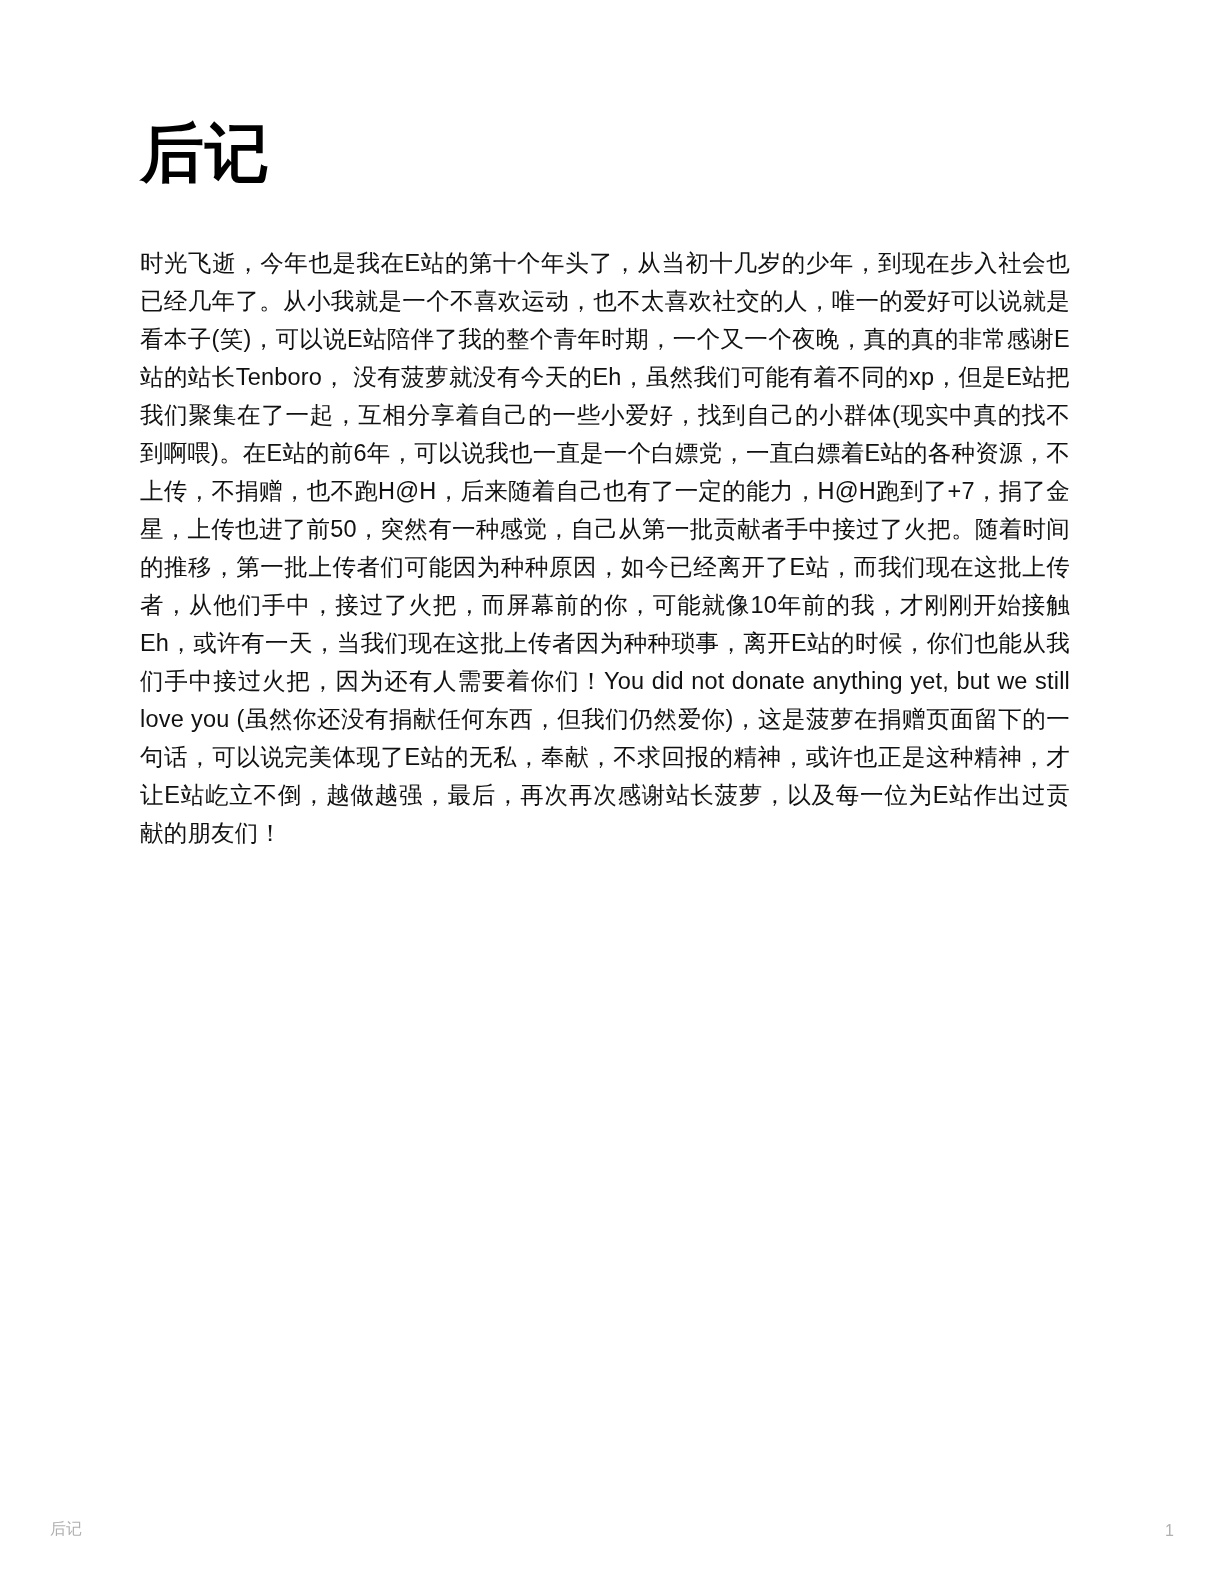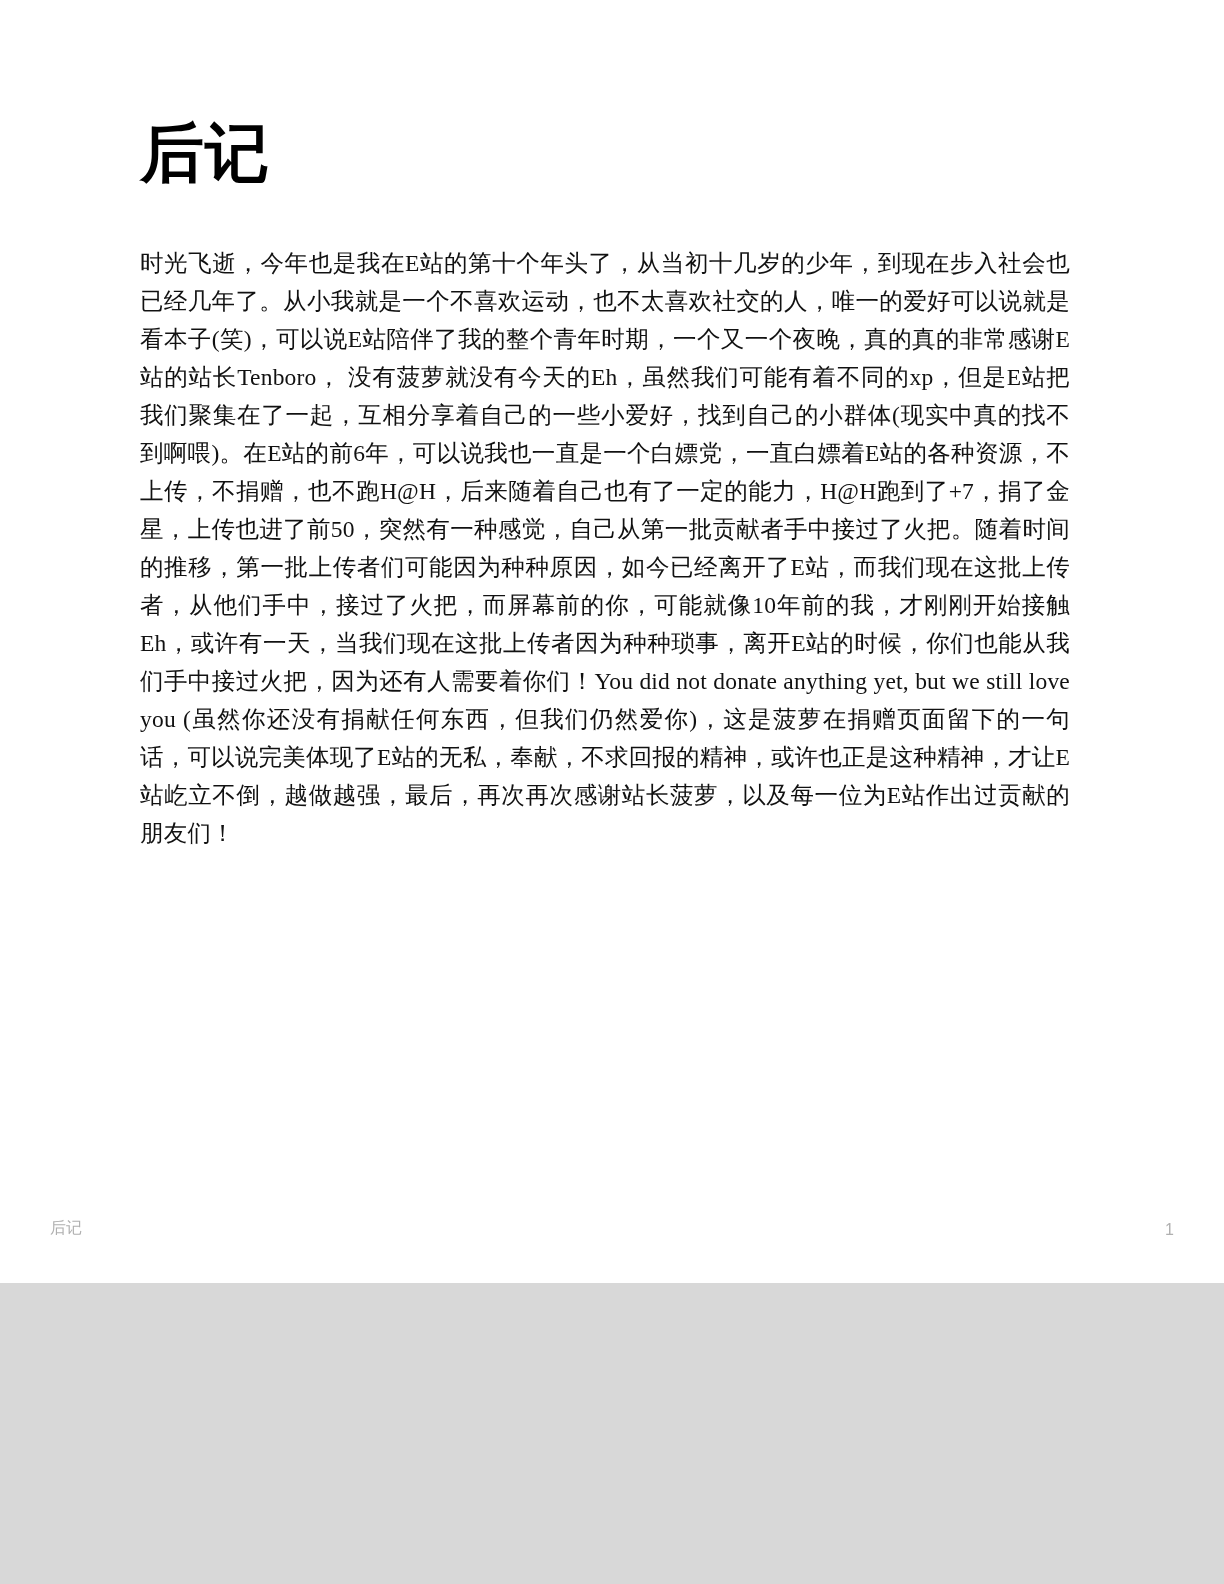--- a/index.html
+++ b/index.html
@@ -11,21 +11,21 @@
   body {
     width: 1224px;
     height: 1584px;
     overflow: hidden;
     font-family: "Liberation Serif", "DejaVu Serif", serif;
   }
   .page {
     position: relative;
     box-sizing: border-box;
     width: 1224px;
-    height: 1283px;
+    height: 1584px;
     background: #ffffff;
     padding: 2px;
   }
   .page-inner {
     position: absolute;
     left: 0;
     top: 0;
     right: 0;
     bottom: 0;
     background: #ffffff;
@@ -39,21 +39,21 @@
   .doc-title {
     font-family: "DejaVu Serif", "Liberation Serif", serif;
     font-weight: bold;
     font-size: 64px;
     line-height: 1.1;
     color: #000000;
     letter-spacing: 1px;
     margin: 0 0 56px 0;
   }
   .body-text {
-    font-family: Liberation Serif, serif;
+    font-family: Liberation Sans, sans-serif;
     font-size: 23.5px;
     line-height: 38px;
     color: #111111;
     text-align: justify;
     text-justify: inter-character;
     margin: 0;
     letter-spacing: 0.2px;
     word-break: break-word;
   }
   .footer {

